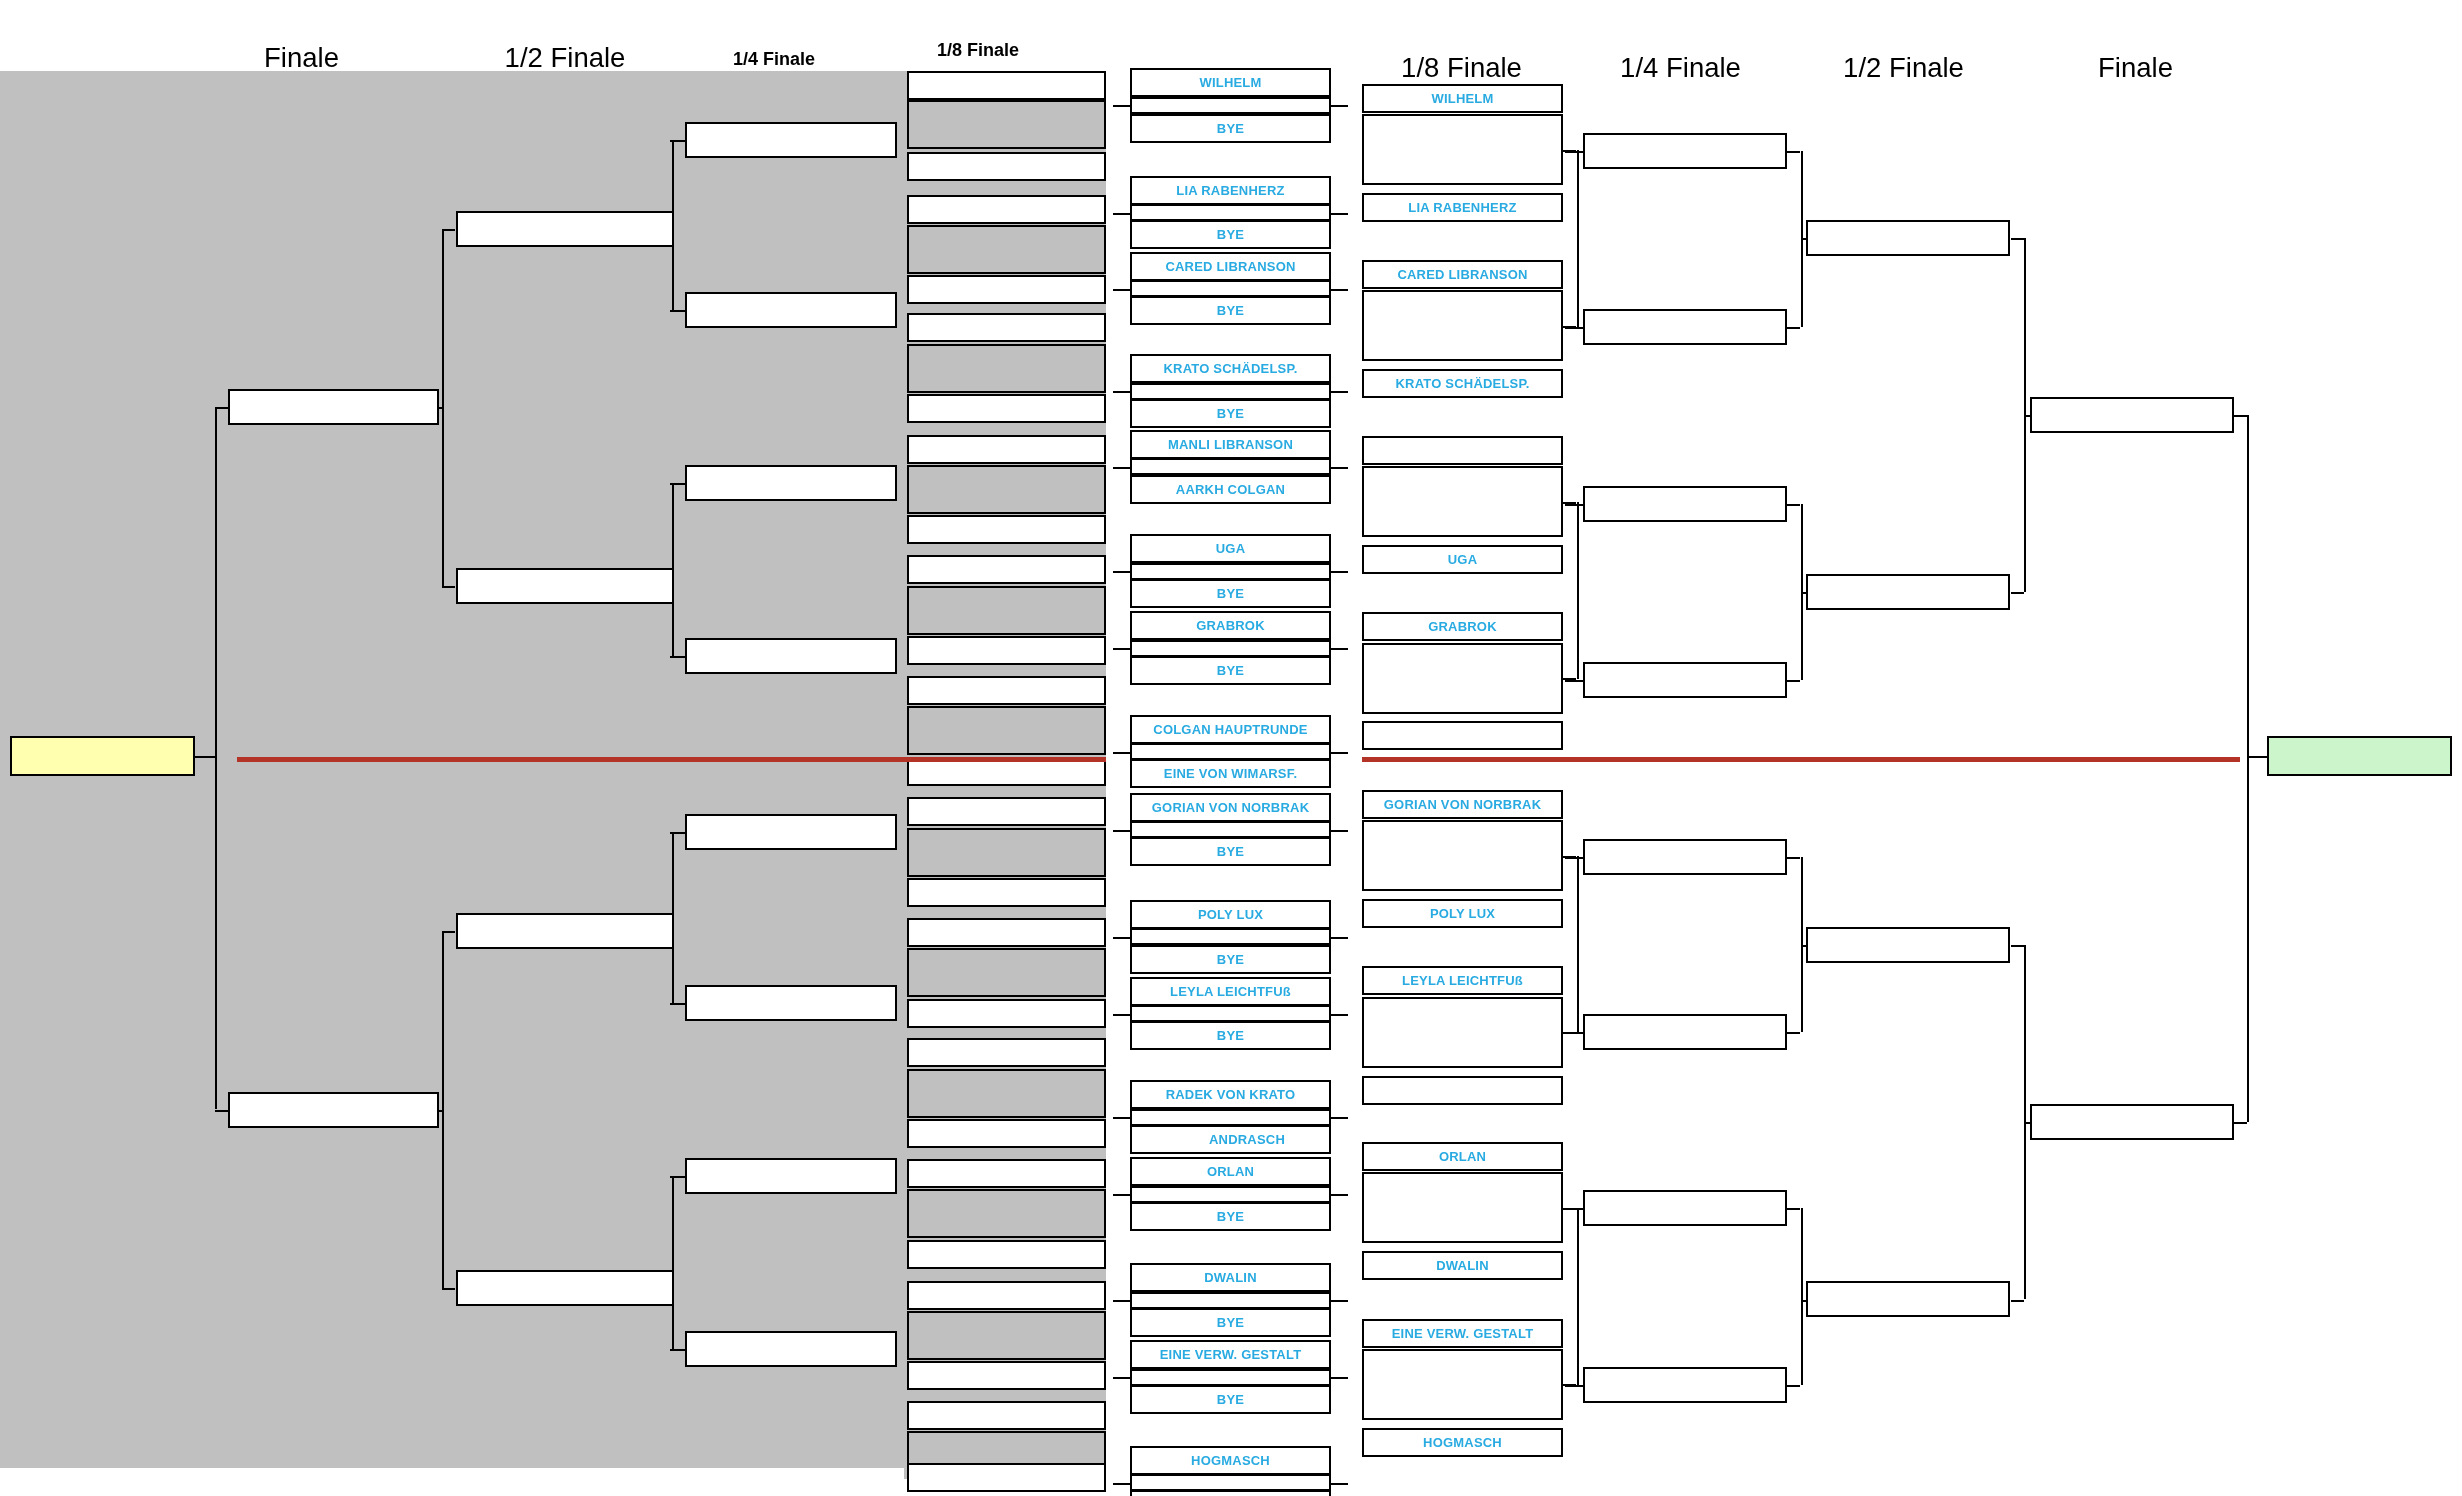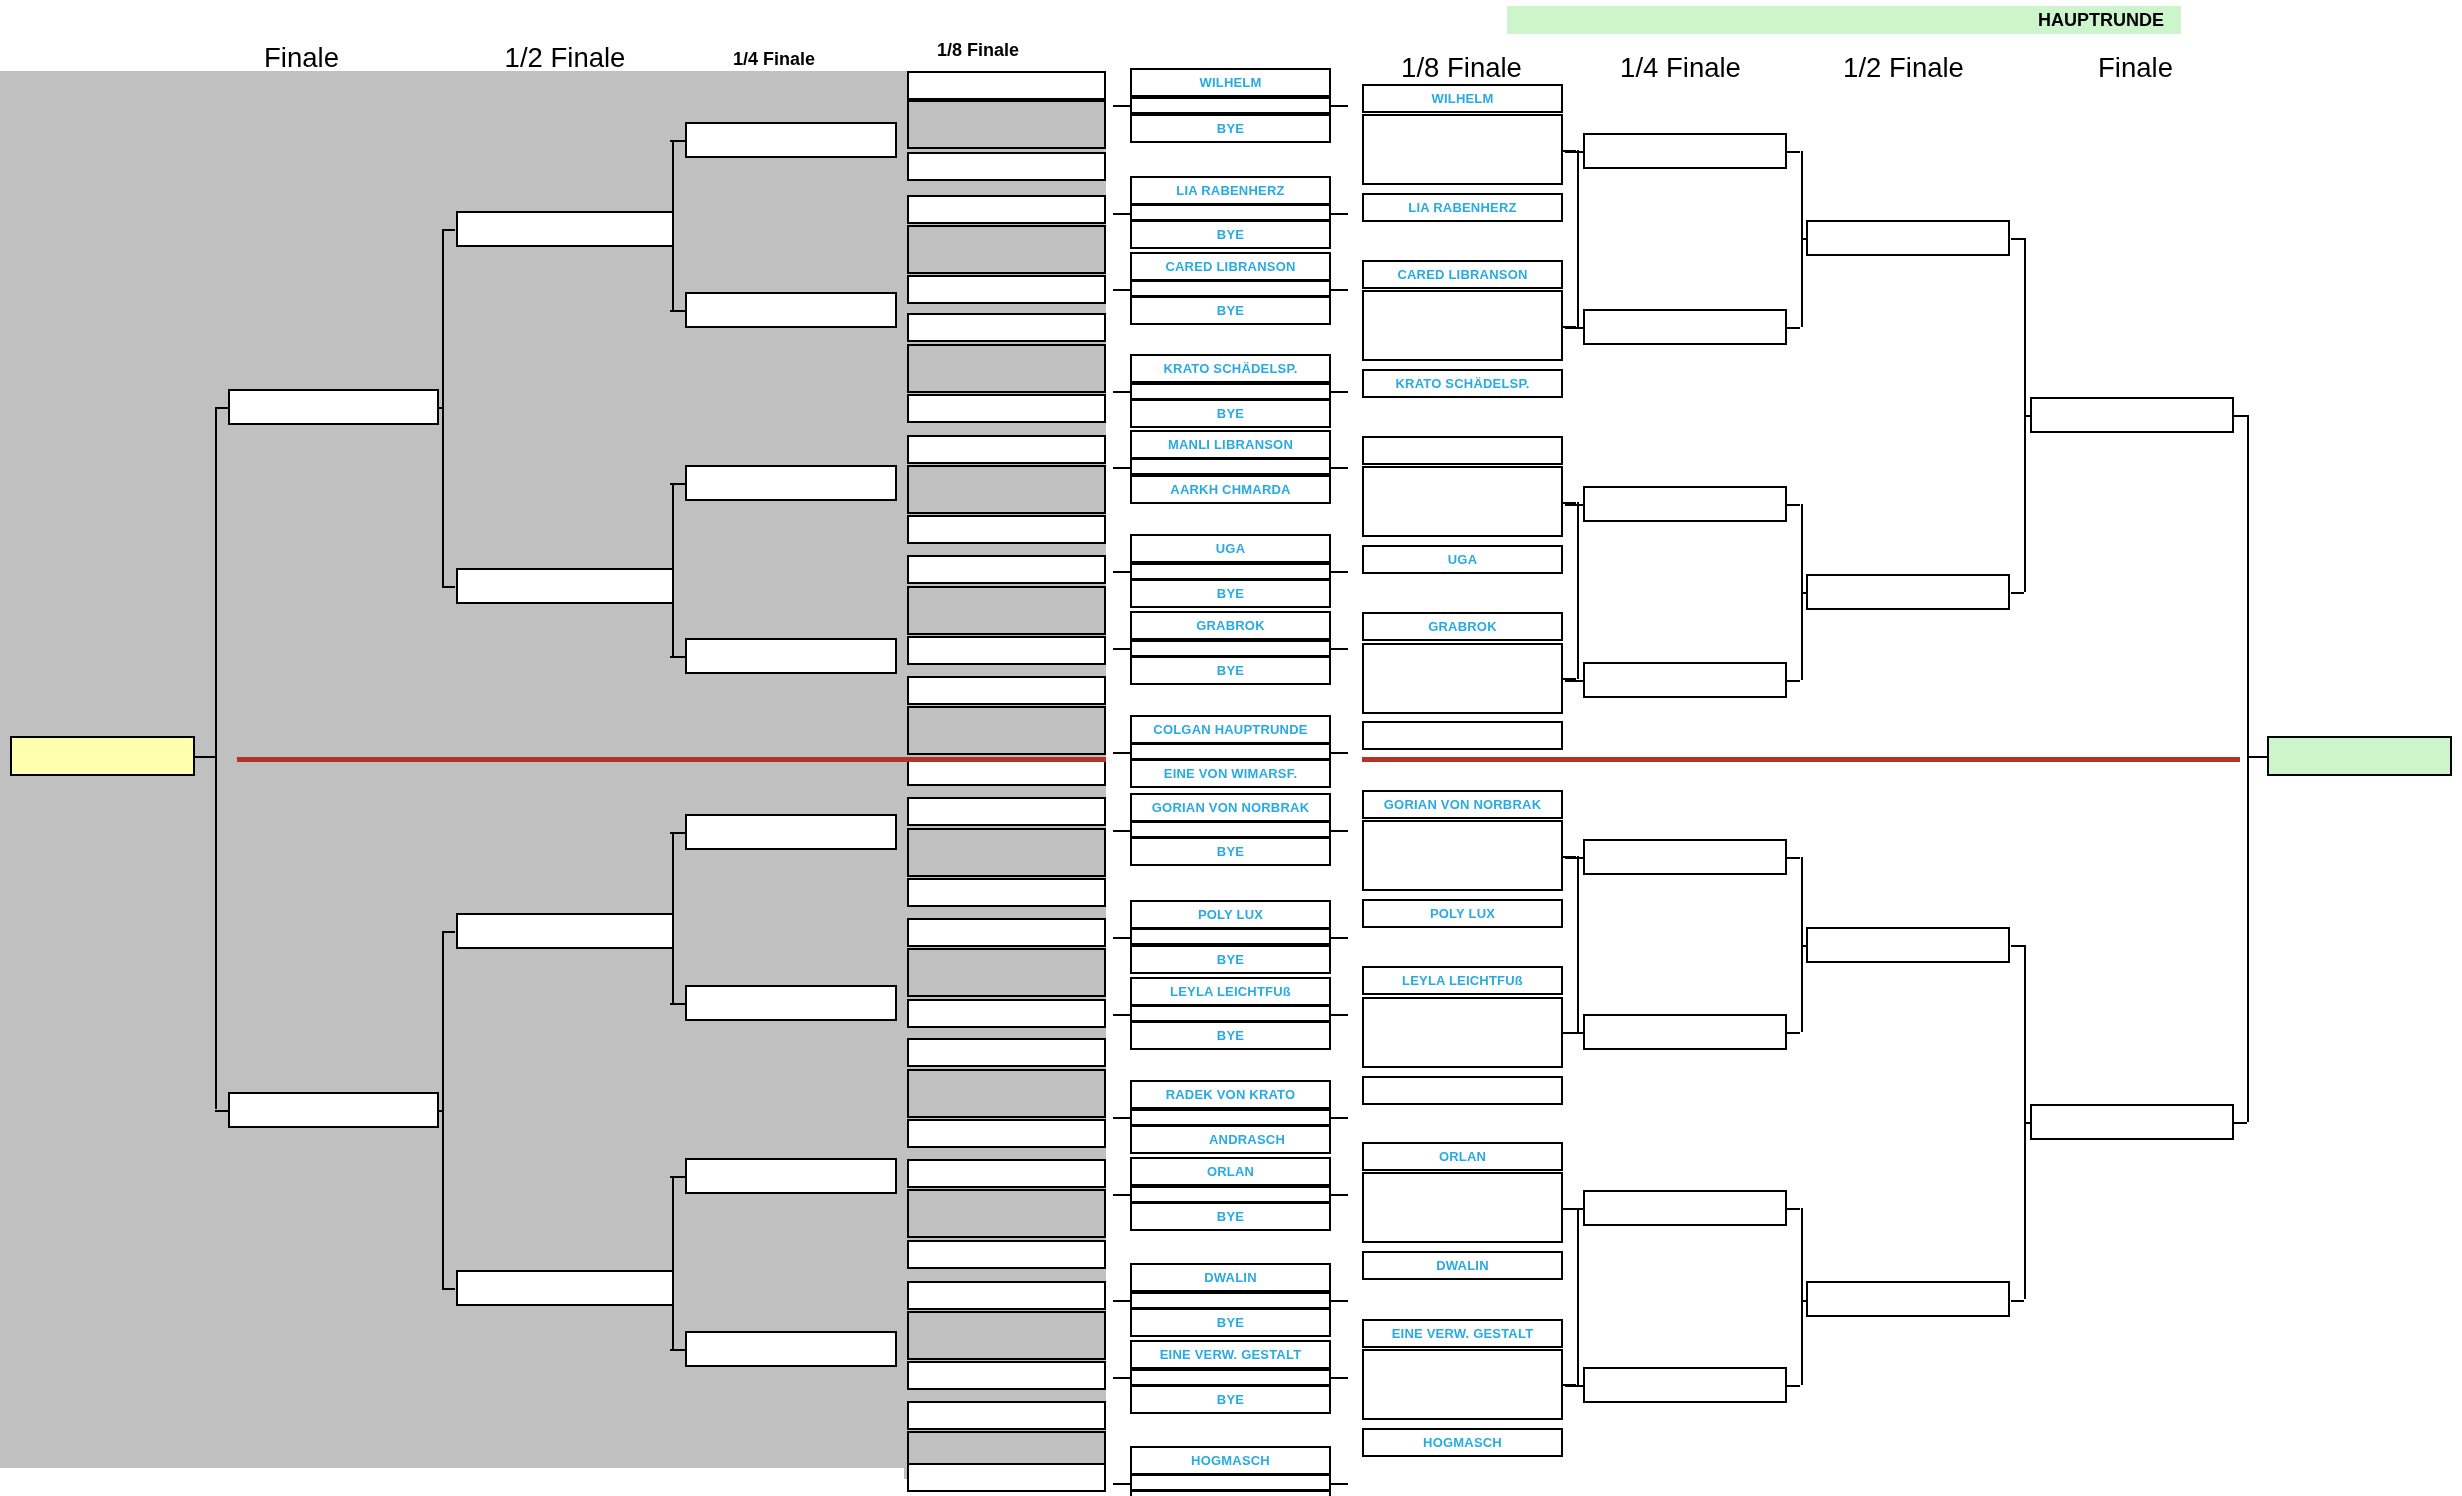--- a/index.html
+++ b/index.html
@@ -37,21 +37,20 @@
   .lnh{height:1.9px;}
 </style>
 </head>
 <body>
 
 <div id="stage">
 
   <div id="gray-zone"></div>
   <div id="gray-zone-2"></div>
 
-  <div class="banner" id="haupt-banner">HAUPTRUNDE</div>
 
   <div class="rhdr big" style="left:216px;  top:42px; width:171px;">Finale</div>
   <div class="rhdr big" style="left:470px;  top:42px; width:190px;">1/2 Finale</div>
   <div class="rhdr small" style="left:679px;  top:49px; width:190px;">1/4 Finale</div>
   <div class="rhdr small" style="left:883px;  top:40px; width:190px;">1/8 Finale</div>
 
   <div class="rhdr big" style="left:1357px; top:52px; width:209px;">1/8 Finale</div>
   <div class="rhdr big" style="left:1576px; top:52px; width:209px;">1/4 Finale</div>
   <div class="rhdr big" style="left:1799px; top:52px; width:209px;">1/2 Finale</div>
   <div class="rhdr big" style="left:2031px; top:52px; width:209px;">Finale</div>
@@ -101,21 +100,21 @@
       </div>
       <div class="ln lnh" style="left: 1113px; top: 391px; width: 17px;"></div>
       <div class="ln lnh" style="left: 1331px; top: 391px; width: 17px;"></div>
       <div class="box slot" style="left: 1130px; top: 430px; width: 201px; height: 28.5px;">
         <span class="slot-label">MANLI LIBRANSON</span>
       </div>
       <div class="box slot" style="left: 1130px; top: 458px; width: 201px; height: 17px;">
         <span class="slot-label"></span>
       </div>
       <div class="box slot" style="left: 1130px; top: 475px; width: 201px; height: 28.5px;">
-        <span class="slot-label">AARKH CHMARDA</span>
+        <span class="slot-label">AARKH COLGAN</span>
       </div>
       <div class="ln lnh" style="left: 1113px; top: 467px; width: 17px;"></div>
       <div class="ln lnh" style="left: 1331px; top: 467px; width: 17px;"></div>
       <div class="box slot" style="left: 1130px; top: 534px; width: 201px; height: 28.5px;">
         <span class="slot-label">UGA</span>
       </div>
       <div class="box slot" style="left: 1130px; top: 563px; width: 201px; height: 17px;">
         <span class="slot-label"></span>
       </div>
       <div class="box slot" style="left: 1130px; top: 579px; width: 201px; height: 28.5px;">

